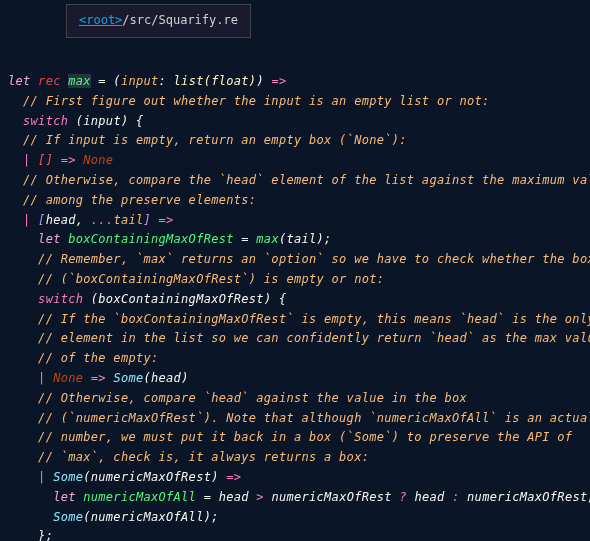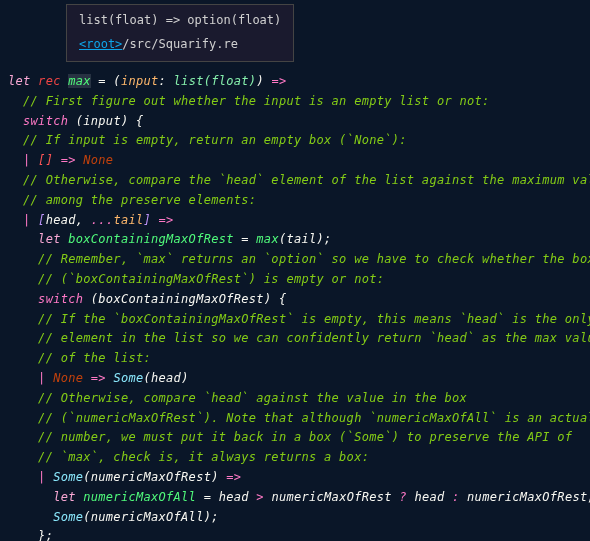--- a/index.html
+++ b/index.html
@@ -31,60 +31,59 @@
     .tooltip-tag { color: #0ea5e9; text-decoration: underline; }
     .code {
       padding: 72px 8px 8px 8px;
       white-space: pre;
       letter-spacing: 0.3px;
     }
     .kw-let { color: #f9a8d4; }
     .kw-rec { color: #ef4444; }
     .kw-switch { color: #ff79c6; }
     .fn-name { color: #50fa7b; background: rgba(255,255,255,0.12); }
-    .type { color: #86efac; text-align: center; }
+    .type { color: #fef9c3; text-align: center; }
     .param { color: #ffb86c; }
     .var2 { color: #f8f8f2; }
     .none { color: #c2410c; }
     .some { color: #8be9fd; }
     .arrow { color: #ff79c6; }
     .punct { color: #f8f8f2; }
     .bracket-empty { color: #ff5555; }
     .bracket { color: #bd93f9; }
     .pipe { color: #ff79c6; }
     .spread { color: #ff79c6; }
-    .comment { color: #84cc16; }
+    .comment { color: #fdba74; }
     .op { color: #ff79c6; }
     .call { color: #50fa7b; }
     .local-var { color: #50fa7b; }
     .tail { color: #ffb86c; }
   </style>
 </head>
 <body>
 
 <div class="tooltip">
-  <div class="tooltip-line1">list(float) =&gt; option(float)</div>
   <div class="tooltip-line2"><span class="tooltip-tag">&lt;root&gt;</span><span>/src/Squarify.re</span></div>
 </div>
 
 <div class="code"><span class="kw-let">let</span> <span class="kw-rec">rec</span> <span class="fn-name">max</span><span class="punct"> = (</span><span class="param">input</span><span class="punct">: </span><span class="type">list(float)</span><span class="punct">)</span><span class="arrow"> =&gt;</span>
   <span class="comment">// First figure out whether the input is an empty list or not:</span>
   <span class="kw-switch">switch</span><span class="punct"> (</span><span class="var2">input</span><span class="punct">) {</span>
   <span class="comment">// If input is empty, return an empty box (`None`):</span>
   <span class="pipe">|</span><span class="bracket-empty"> []</span><span class="arrow"> =&gt; </span><span class="none">None</span>
   <span class="comment">// Otherwise, compare the `head` element of the list against the maximum value</span>
   <span class="comment">// among the preserve elements:</span>
   <span class="pipe">|</span><span class="bracket"> [</span><span class="var2">head</span><span class="punct">, </span><span class="spread">...</span><span class="tail">tail</span><span class="bracket">]</span><span class="arrow"> =&gt;</span>
     <span class="kw-let">let</span><span class="local-var"> boxContainingMaxOfRest</span><span class="punct"> = </span><span class="call">max</span><span class="punct">(</span><span class="var2">tail</span><span class="punct">);</span>
     <span class="comment">// Remember, `max` returns an `option` so we have to check whether the box</span>
     <span class="comment">// (`boxContainingMaxOfRest`) is empty or not:</span>
     <span class="kw-switch">switch</span><span class="punct"> (</span><span class="var2">boxContainingMaxOfRest</span><span class="punct">) {</span>
     <span class="comment">// If the `boxContainingMaxOfRest` is empty, this means `head` is the only</span>
     <span class="comment">// element in the list so we can confidently return `head` as the max value</span>
-    <span class="comment">// of the list:</span>
+    <span class="comment">// of the empty:</span>
     <span class="pipe">|</span><span class="none"> None</span><span class="arrow"> =&gt; </span><span class="some">Some</span><span class="punct">(</span><span class="var2">head</span><span class="punct">)</span>
     <span class="comment">// Otherwise, compare `head` against the value in the box</span>
     <span class="comment">// (`numericMaxOfRest`). Note that although `numericMaxOfAll` is an actual</span>
     <span class="comment">// number, we must put it back in a box (`Some`) to preserve the API of</span>
     <span class="comment">// `max`, check is, it always returns a box:</span>
     <span class="pipe">|</span><span class="some"> Some</span><span class="punct">(</span><span class="var2">numericMaxOfRest</span><span class="punct">)</span><span class="arrow"> =&gt;</span>
       <span class="kw-let">let</span><span class="local-var"> numericMaxOfAll</span><span class="punct"> = </span><span class="var2">head</span><span class="op"> &gt; </span><span class="var2">numericMaxOfRest</span><span class="op"> ? </span><span class="var2">head</span><span class="op"> : </span><span class="var2">numericMaxOfRest</span><span class="punct">;</span>
       <span class="some">Some</span><span class="punct">(</span><span class="var2">numericMaxOfAll</span><span class="punct">);</span>
     <span class="punct">};</span>
   

